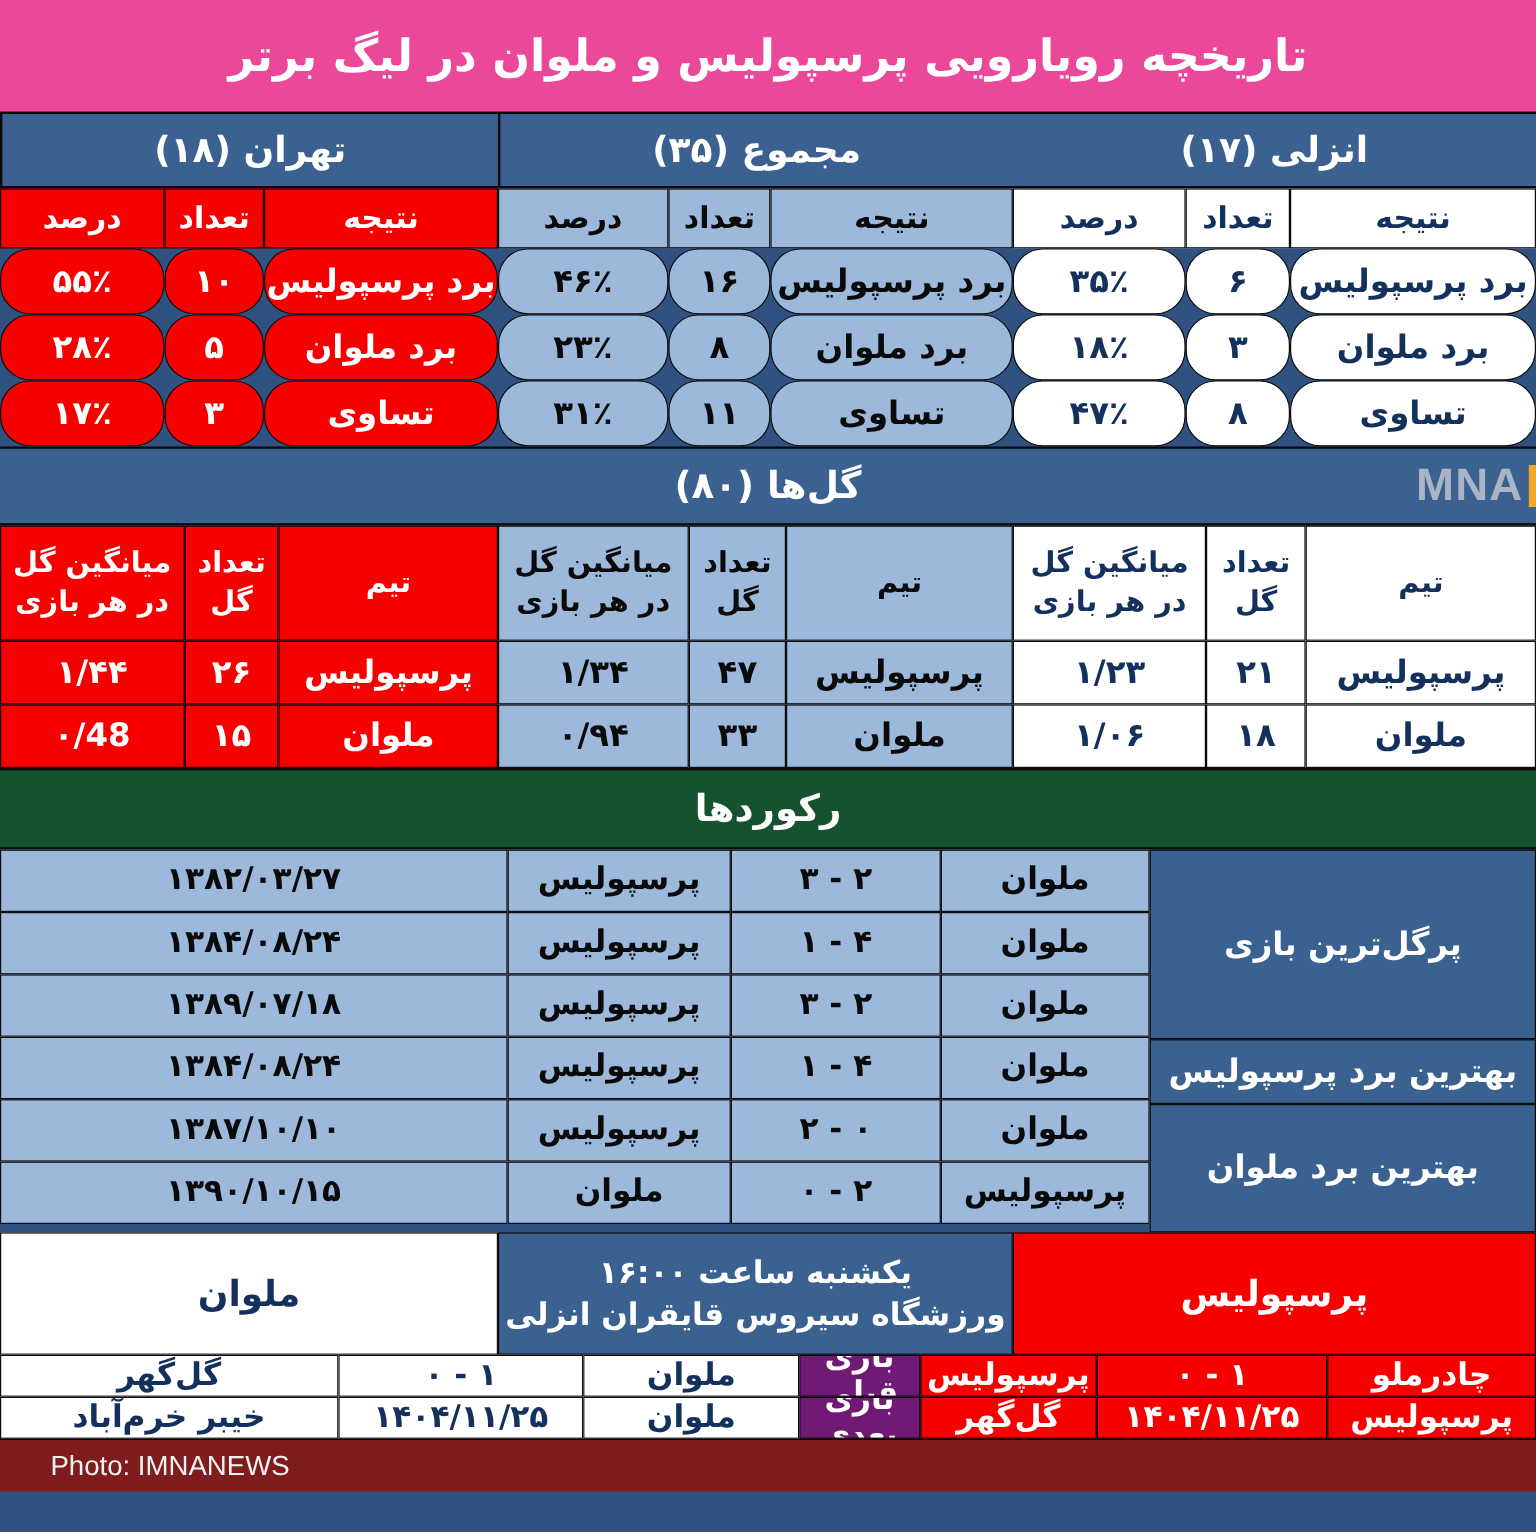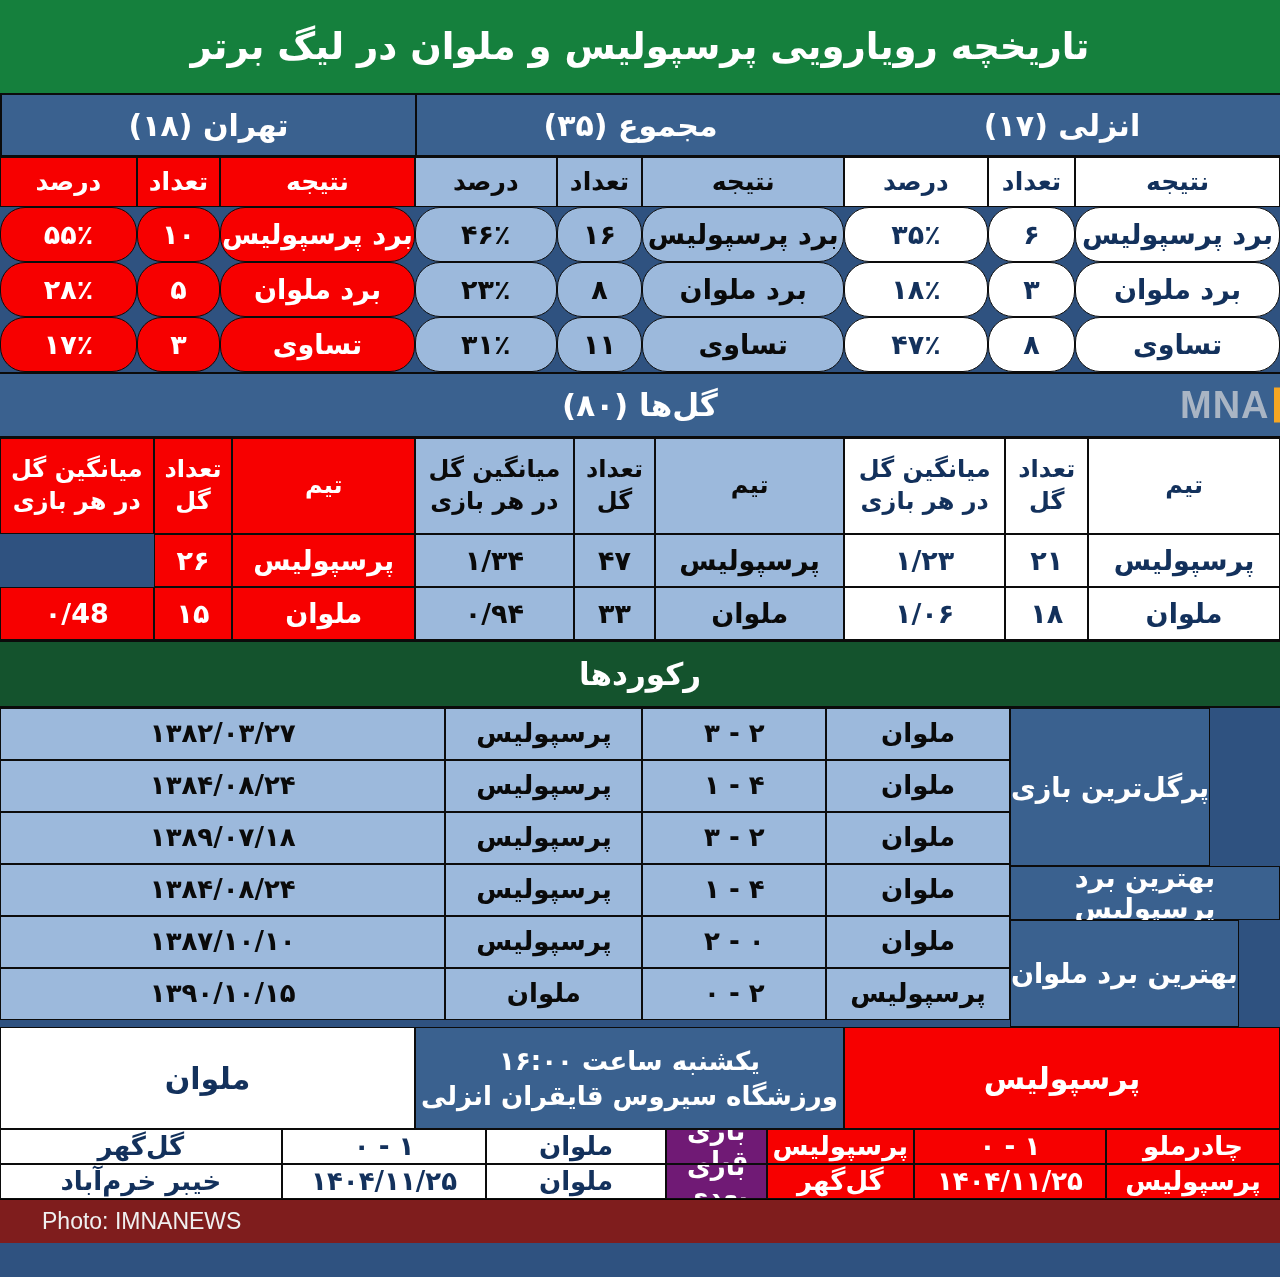--- a/index.html
+++ b/index.html
@@ -20,21 +20,21 @@
     font-weight:bold;
     overflow:hidden;
   }
   .white{background:#ffffff;color:#13315c;}
   .lblue{background:#9cb9dc;color:#0a0a0a;}
   .red  {background:#f70000;color:#ffffff;}
 
   
   .titlebar{
     height:95px;width:100%;
-    background:#15803d;color:#ffffff;
+    background:#ec4899;color:#ffffff;
     display:flex;align-items:center;justify-content:center;
     font-size:37px;font-weight:bold;letter-spacing:0;
     border-bottom:2px solid #0c0c0c;
   }
 
   
   .venuebar{display:flex;width:100%;height:62px;border-bottom:2px solid #0b0b0b;}
   .venuebar .seg{
     display:flex;align-items:center;justify-content:center;
     background:#3a618f;color:#ffffff;font-size:30px;font-weight:bold;
@@ -84,21 +84,21 @@
   .twoline{display:flex;flex-direction:column;justify-content:center;gap:4px;}
 
   
   .recband{
     width:100%;height:68px;background:#14532d;color:#fff;
     display:flex;align-items:center;justify-content:center;
     font-size:31px;font-weight:bold;
     border-top:2px solid #0b0b0b;border-bottom:2px solid #0b0b0b;
   }
   .rectable{display:flex;width:100%;}
-  .rec-labels{width:270px;display:flex;flex-direction:column;align-items:flex-end;}
+  .rec-labels{width:322px;display:flex;flex-direction:column;}
   .rec-body{flex:1;display:flex;flex-direction:column;}
   .rec-label{
     background:#3a618f;color:#ffffff;
     display:flex;align-items:center;justify-content:center;
     font-size:27px;font-weight:bold;border:1px solid #0c0c0c;
     text-align:center;
   }
   .rrow{display:flex;}
   .rrow .cell{height:52px;font-size:26px;}
   .r-away{flex:0 0 18.2%;}
@@ -289,20 +289,21 @@
           <span>گل</span>
         </div>
         <div class="cell red g-avg twoline">
           <span>میانگین گل</span>
           <span>در هر بازی</span>
         </div>
       </div>
       <div class="brow gdrow">
         <div class="cell red g-team">پرسپولیس</div>
         <div class="cell red g-cnt">۲۶</div>
+        <div class="cell red g-avg">۱/۴۴</div>
       </div>
       <div class="brow gdrow">
         <div class="cell red g-team">ملوان</div>
         <div class="cell red g-cnt">۱۵</div>
         <div class="cell red g-avg">۰/48</div>
       </div>
     </div>
 
   </div>
 

